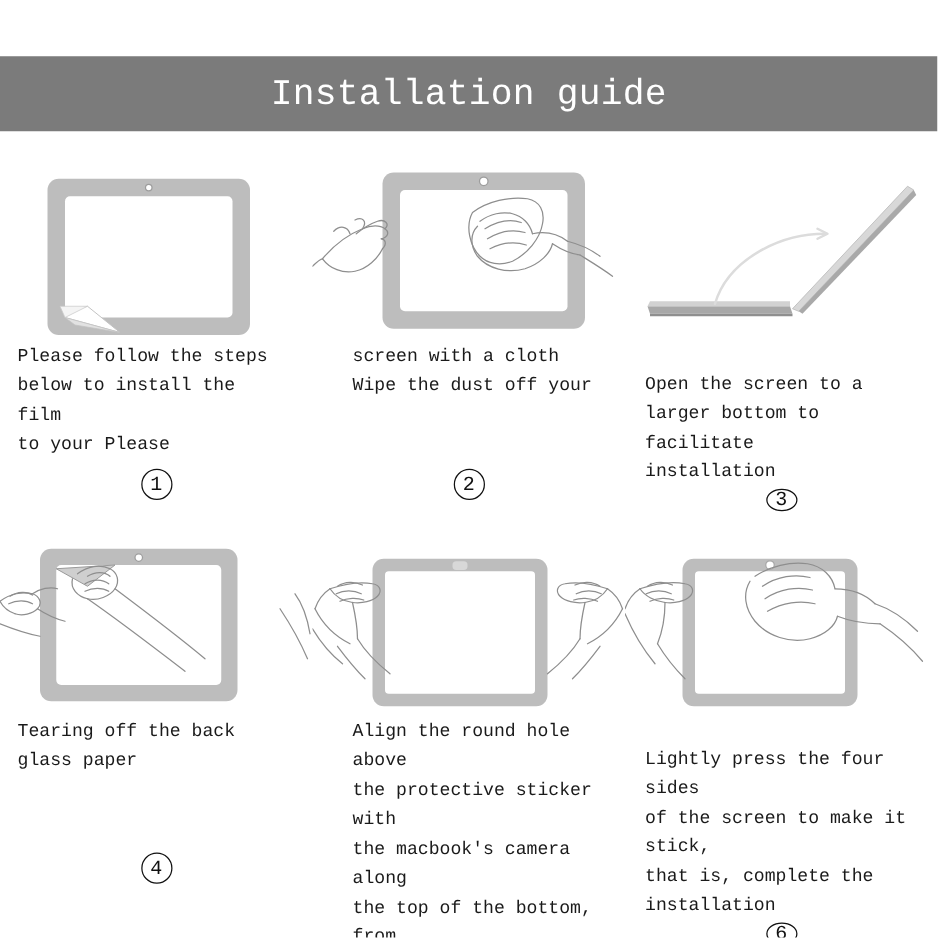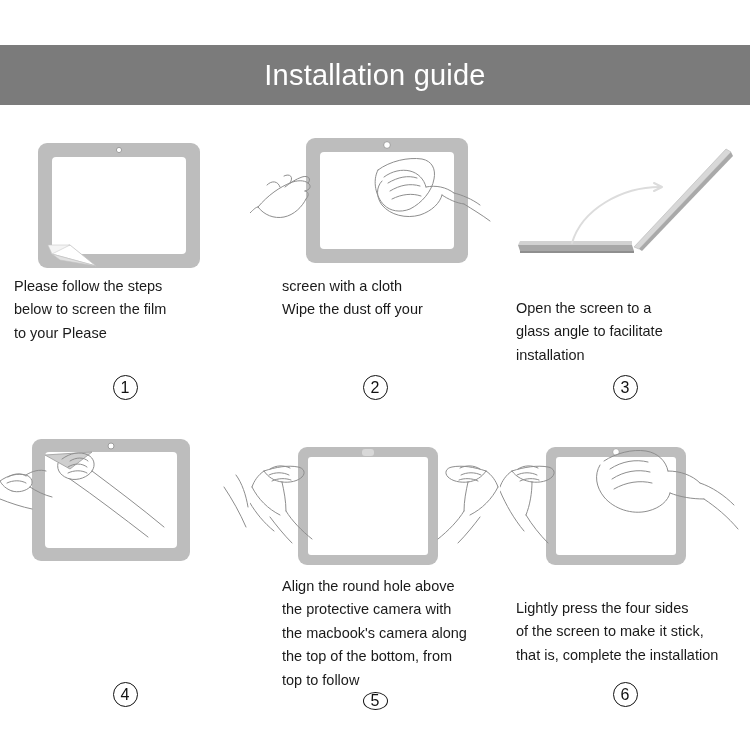--- a/index.html
+++ b/index.html
@@ -11,20 +11,21 @@
     height: 750px;
     background: #ffffff;
     font-family: "Liberation Sans", sans-serif;
     overflow: hidden;
   }
   .page {
     position: relative;
     width: 746px;
     height: 750px;
     background: #ffffff;
+    font-family: Liberation Mono, monospace;
   }
 
   
   .header-bar {
     position: absolute;
     left: 0;
     top: 45px;
     width: 750px;
     height: 60px;
     background: #7b7b7b;
@@ -119,21 +120,21 @@
 
             <circle cx="119" cy="25" r="2.6" fill="#ffffff" stroke="#9d9d9d" stroke-width="1"></circle>
 
             <path d="M52 124 L52 129 L96 141 L70 120 Z" fill="#ffffff" stroke="#c3c3c3" stroke-width="0.8"></path>
             <path d="M52 129 L96 141 L60 135 Z" fill="#e2e2e2" stroke="#c3c3c3" stroke-width="0.6"></path>
             <path d="M48 120 L70 120 L52 129 Z" fill="#f4f4f4" stroke="#c9c9c9" stroke-width="0.6"></path>
           </svg>
         </div>
         <div class="caption">
           <div>Please follow the steps</div>
-          <div>below to screen the film</div>
+          <div>below to install the film</div>
           <div>to your Please</div>
         </div>
         <div class="step-num">1</div>
       </div>
 
       <div class="cell cell-2">
         <div class="art">
           <svg width="250" height="150" viewBox="0 0 250 150">
             <rect x="56" y="13" width="162" height="125" rx="9" ry="9" fill="#bdbdbd"></rect>
             <rect x="70" y="27" width="134" height="97" rx="4" ry="4" fill="#ffffff"></rect>
@@ -179,21 +180,21 @@
 
             <path d="M134 122 L226 24 L231 27 L139 124 Z" fill="#d8d8d8" stroke="#bdbdbd" stroke-width="0.7"></path>
             <path d="M139 124 L231 27 L233 31 L142 126 Z" fill="#a9a9a9"></path>
 
             <path d="M72 118 C82 84 122 62 160 62" fill="none" stroke="#dcdcdc" stroke-width="2" stroke-linecap="round"></path>
             <path d="M154 58 L162 62 L154 66" fill="none" stroke="#dcdcdc" stroke-width="2" stroke-linecap="round" stroke-linejoin="round"></path>
           </svg>
         </div>
         <div class="caption">
           <div>Open the screen to a</div>
-          <div>glass angle to facilitate</div>
+          <div>larger bottom to facilitate</div>
           <div>installation</div>
         </div>
         <div class="step-num">3</div>
       </div>
     </div>
 
     <div class="row row-bottom">
 
       <div class="cell cell-4">
         <div class="art">
@@ -219,20 +220,24 @@
               <path d="M8 52 C14 48 22 48 26 51"></path>
               <path d="M7 58 C13 55 21 55 26 58"></path>
               <path d="M26 50 C32 46 40 44 46 46"></path>
               <path d="M30 62 C36 66 44 70 52 72"></path>
               <path d="M0 74 C10 78 22 82 32 84"></path>
 
               <path d="M236 50 C242 58 246 70 248 82"></path>
               <path d="M224 62 C232 74 240 88 246 102"></path>
             </g>
           </svg>
+        </div>
+        <div class="caption">
+          <div>Tearing off the back</div>
+          <div>glass paper</div>
         </div>
         <div class="step-num">4</div>
       </div>
 
       <div class="cell cell-5">
         <div class="art">
           <svg width="250" height="150" viewBox="0 0 250 150">
             <rect x="48" y="22" width="140" height="118" rx="9" ry="9" fill="#bdbdbd"></rect>
             <rect x="58" y="32" width="120" height="98" rx="3" ry="3" fill="#ffffff"></rect>
             <rect x="112" y="24" width="12" height="7" rx="3" ry="3" fill="#d8d8d8"></rect>
@@ -258,21 +263,21 @@
               <path d="M236 46 C242 50 246 56 248 62"></path>
               <path d="M218 57 C216 66 214 76 214 86"></path>
               <path d="M248 62 C242 74 232 84 220 90"></path>
               <path d="M230 92 C224 100 216 110 208 118"></path>
               <path d="M214 86 C208 96 198 106 188 114"></path>
             </g>
           </svg>
         </div>
         <div class="caption">
           <div>Align the round hole above</div>
-          <div>the protective camera with</div>
+          <div>the protective sticker with</div>
           <div>the macbook's camera along</div>
           <div>the top of the bottom, from</div>
           <div>top to follow</div>
         </div>
         <div class="step-num">5</div>
       </div>
 
       <div class="cell cell-6">
         <div class="art">
           <svg width="250" height="150" viewBox="0 0 250 150">

